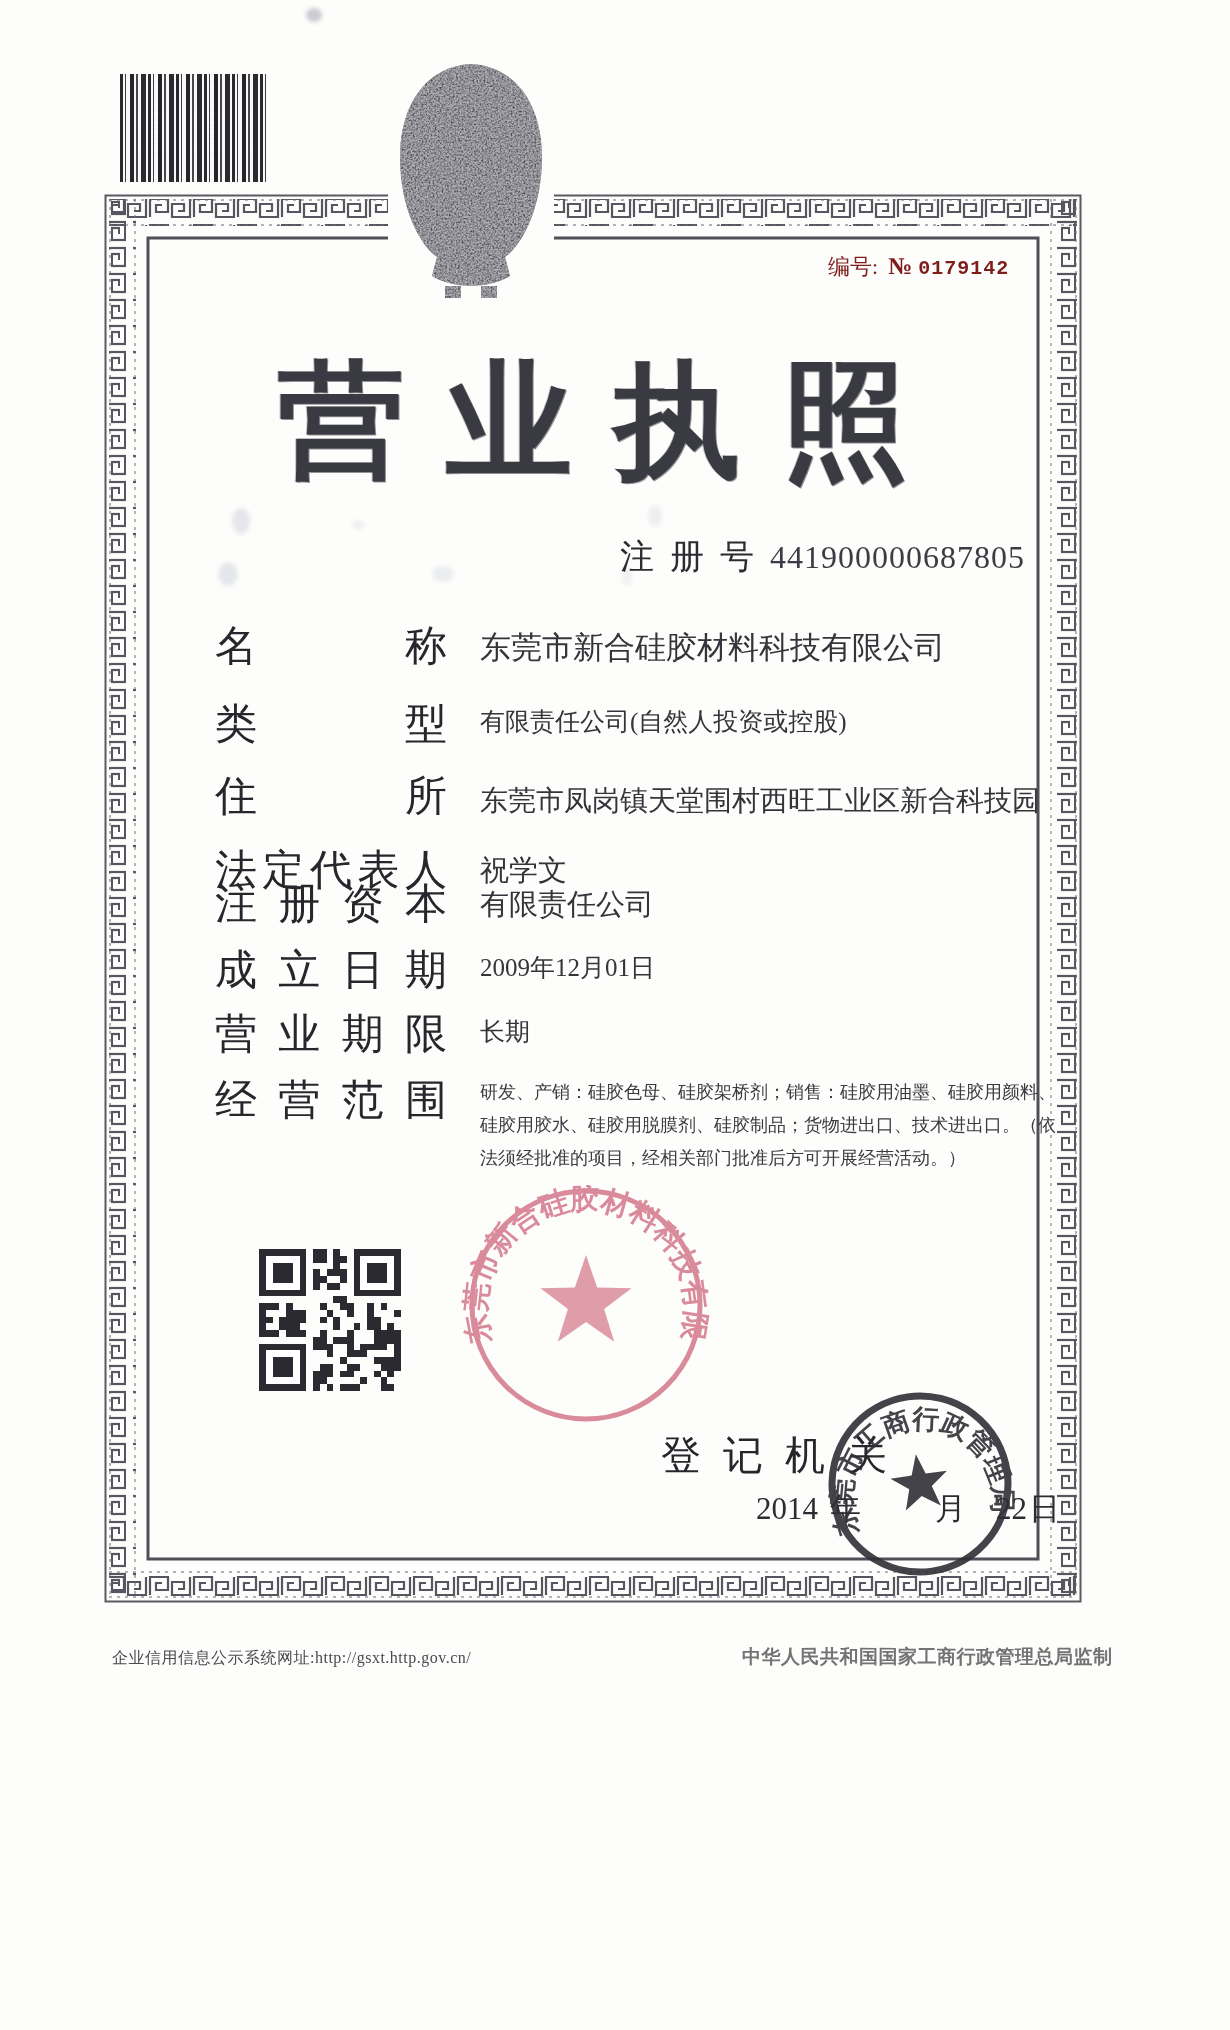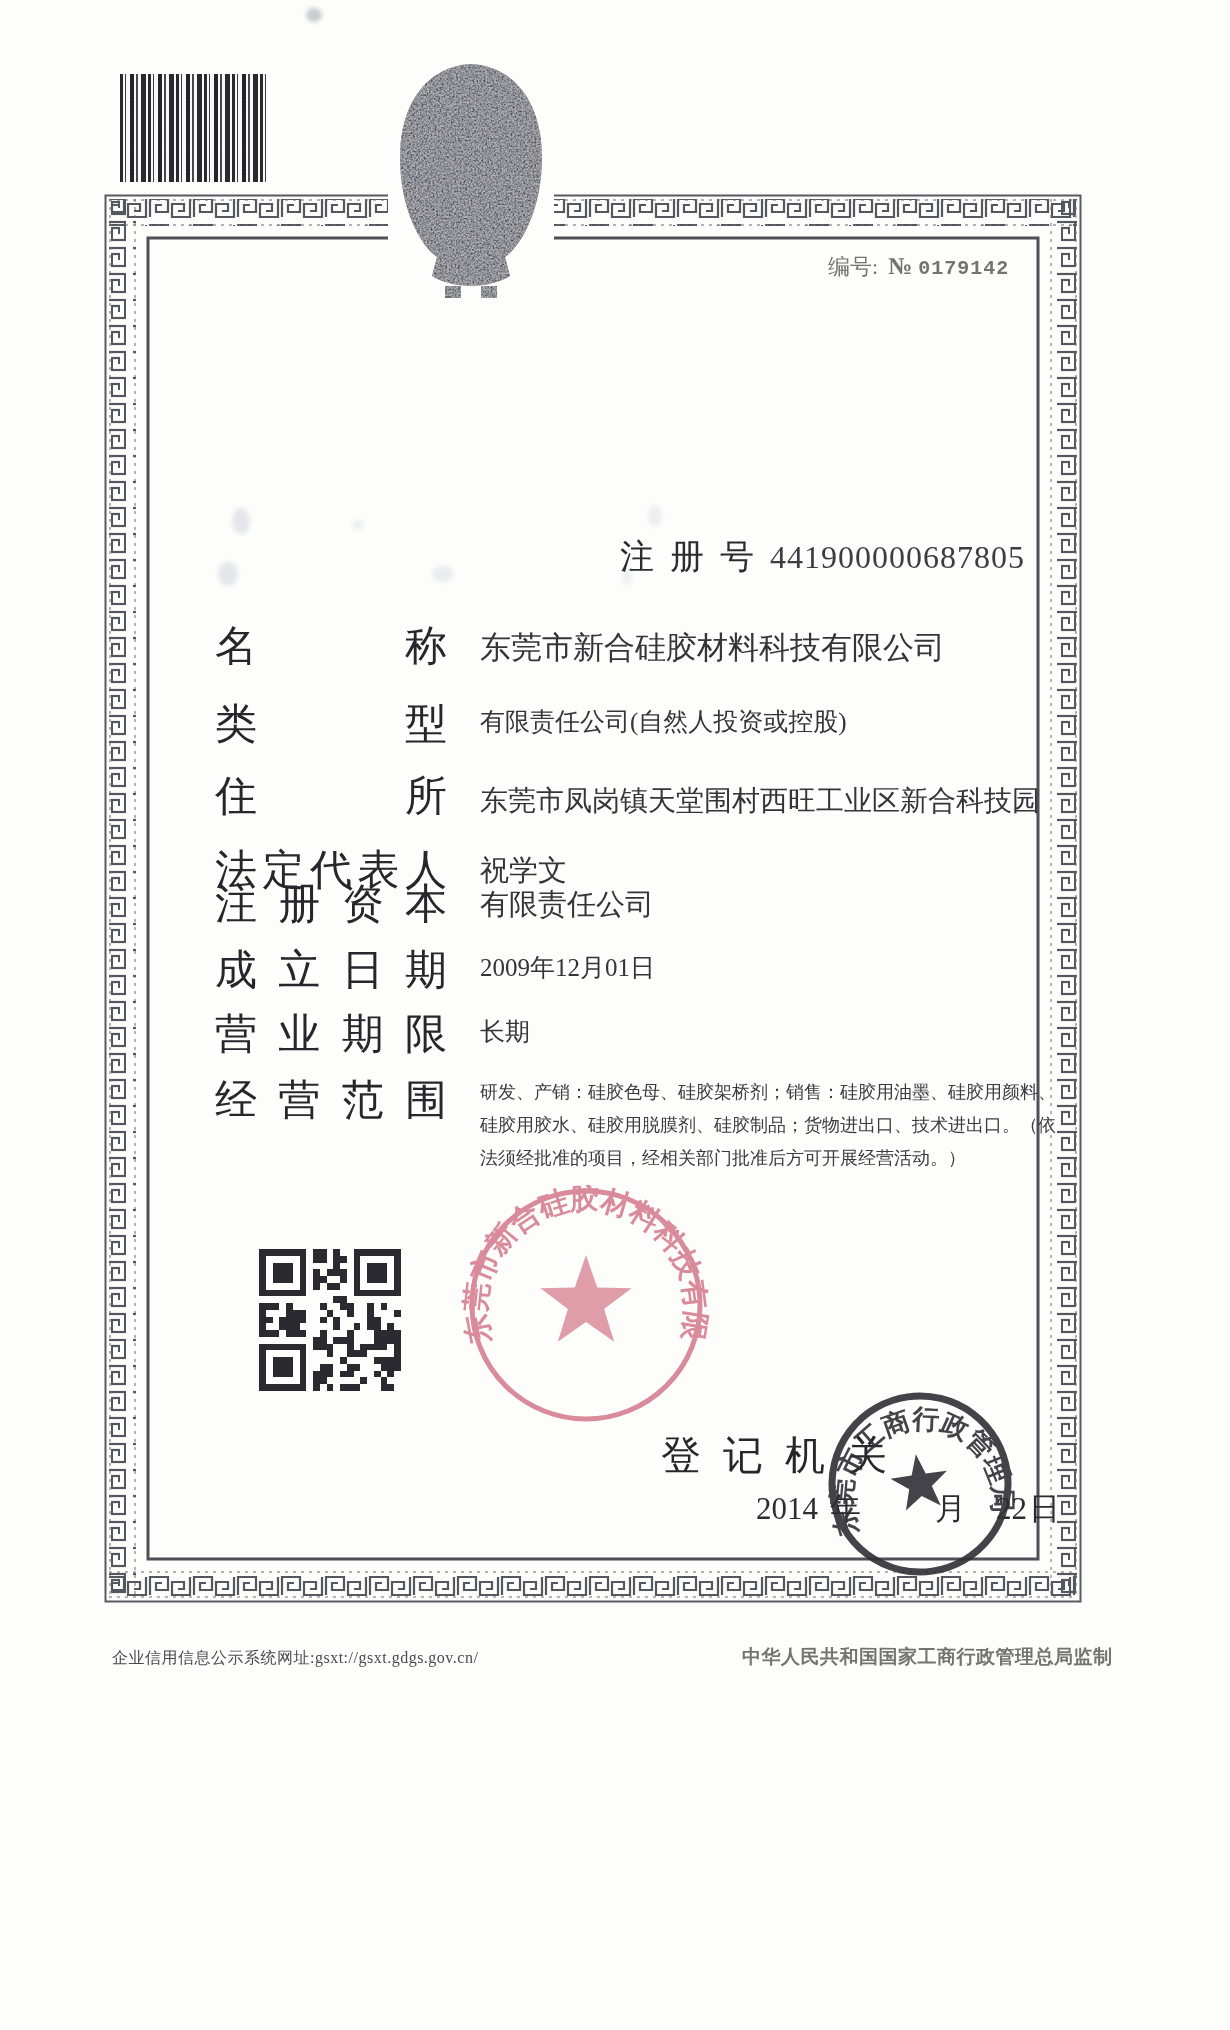--- a/index.html
+++ b/index.html
@@ -21,21 +21,21 @@
         rgba(255,255,255,0) 3px 7px, rgba(200,200,210,.35) 7px 9px);
     filter:contrast(.95) blur(.3px);}
 
   
   .emblem{left:393px;top:62px;width:156px;height:236px;z-index:3;}
 
   
   .frame{left:104px;top:194px;width:978px;height:1409px;z-index:1;}
 
   
-  .serial{left:828px;top:252px;z-index:4;font-size:22px;color:#737373;white-space:nowrap;}
+  .serial{left:828px;top:252px;z-index:4;font-size:22px;color:#7f1d1d;white-space:nowrap;}
   .serial .no-mark{font-weight:bold;font-size:24px;padding:0 6px 0 10px;}
   .serial .no-digits{font-family:"Liberation Mono", monospace;font-weight:bold;font-size:20px;letter-spacing:1px;}
 
   
   .title{left:104px;top:338px;width:978px;text-align:center;z-index:4;
     font-family:"Liberation Sans", sans-serif;font-weight:700;font-size:126px;
     letter-spacing:42px;padding-left:42px;box-sizing:border-box;color:#3a3a42;
     text-shadow:1px 1px 0 rgba(60,60,70,.55), -1px 0 0 rgba(90,90,100,.35);}
 
   
@@ -130,20 +130,21 @@
     </g>
     <rect x="44" y="44" width="890" height="1321" fill="none" stroke="#4f4f58" stroke-width="3"></rect>
 
     <rect x="284" y="0" width="166" height="47" fill="#fdfdfb"></rect>
   </svg>
 
   <div class="abs serial">
     <span>编号:</span><span class="no-mark">№</span><span class="no-digits">0179142</span>
   </div>
 
+  <div class="abs title">营业执照</div>
 
   <div class="abs regno">
     <span class="lbl">注册号</span><span class="val">441900000687805</span>
   </div>
 
   <div class="row" style="top:618px">
     <div class="lbl spread">
         <span>名</span>
         <span>称</span>
       </div>
@@ -372,21 +373,21 @@
           <path id="bsArc" d="M31,145 A71,71 0 1 1 165,145" fill="none"></path>
         </defs>
       <text font-size="27" fill="#2f2f36" font-family="Liberation Serif, serif" font-weight="600">
         <textPath href="#bsArc" startOffset="0">
           <tspan>东莞市工商行政管理局</tspan>
         </textPath>
       </text>
     </g>
   </svg>
 
-  <div class="abs footer-left">企业信用信息公示系统网址:gsxt://gsxt.gdgs.gov.cn/</div>
+  <div class="abs footer-left">企业信用信息公示系统网址:http://gsxt.http.gov.cn/</div>
   <div class="abs footer-right">中华人民共和国国家工商行政管理总局监制</div>
 
   <div class="smudge" style="left:232px;top:508px;width:18px;height:26px;background:#8e98b4;opacity:.22"></div>
   <div class="smudge" style="left:352px;top:520px;width:12px;height:10px;background:#9aa2ba;opacity:.15"></div>
   <div class="smudge" style="left:648px;top:505px;width:14px;height:22px;background:#9aa2ba;opacity:.16"></div>
   <div class="smudge" style="left:218px;top:562px;width:20px;height:24px;background:#8e98b4;opacity:.22"></div>
   <div class="smudge" style="left:432px;top:566px;width:22px;height:16px;background:#9aa2ba;opacity:.18"></div>
   <div class="smudge" style="left:622px;top:568px;width:10px;height:18px;background:#9aa2ba;opacity:.14"></div>
   <div class="smudge" style="left:306px;top:8px;width:16px;height:14px;background:#6a6f80;opacity:.35"></div>
 

